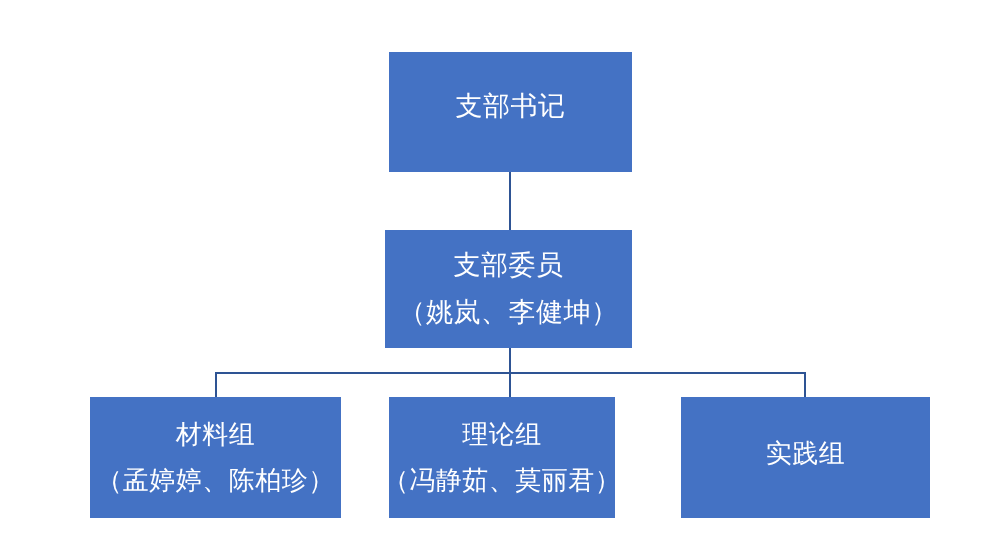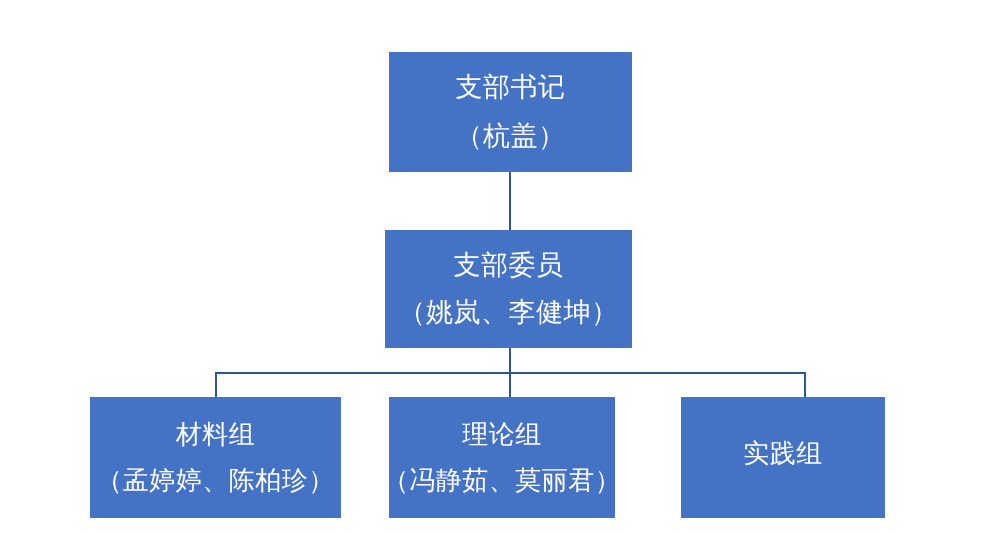--- a/index.html
+++ b/index.html
@@ -68,21 +68,21 @@
   
   .group-node {
     top: 397px;
     height: 121px;
     font-size: 26px;
   }
   .group-node .line-title { margin-bottom: 8px; }
 
   #node-group-material { left: 90px;  width: 251px; }
   #node-group-theory   { left: 389px; width: 226px; }
-  #node-group-practice { left: 681px; width: 204px; }
+  #node-group-practice { left: 681px; width: 249px; }
 
   
   .connector {
     position: absolute;
     background: #2E5494;
   }
   .connector-v { width: 2px; }
   .connector-h { height: 2px; }
 
   
@@ -132,21 +132,20 @@
   <div class="connector connector-h" id="link-bus"></div>
 
   <div class="connector connector-v" id="link-bus-material"></div>
 
   <div class="connector connector-v" id="link-bus-theory"></div>
 
   <div class="connector connector-v" id="link-bus-practice"></div>
 
   <div class="node" id="node-secretary">
     <span class="line-title">支部书记</span>
-    <span class="line-sub">（杭盖）</span>
   </div>
 
   <div class="node group-node" id="node-group-material">
     <span class="line-title">材料组</span>
     <span class="line-sub">（孟婷婷、陈柏珍）</span>
   </div>
 
   <div class="node" id="node-committee">
     <span class="line-title">支部委员</span>
     <span class="line-sub">（姚岚、李健坤）</span>

